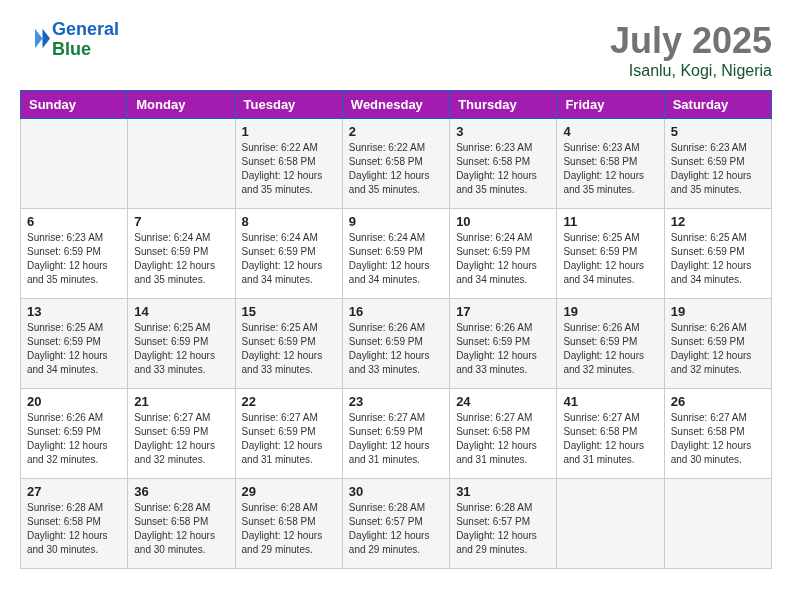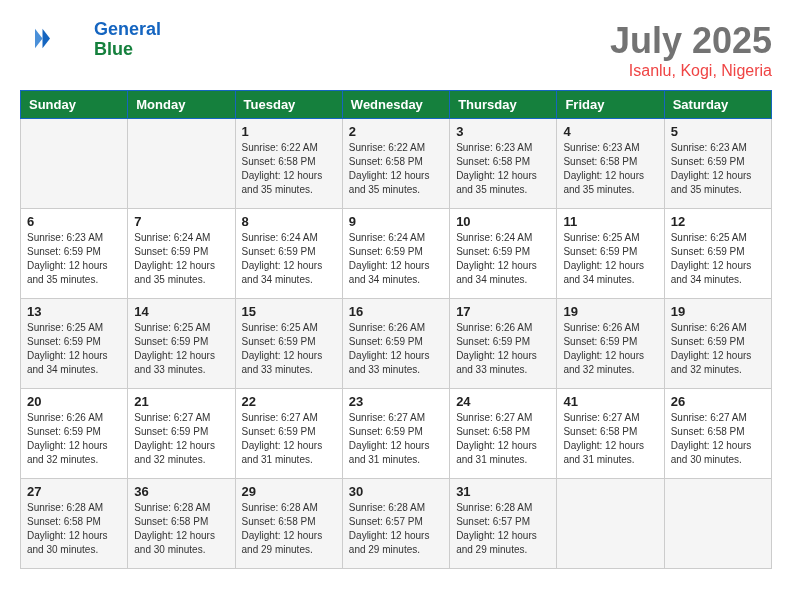--- a/index.html
+++ b/index.html
@@ -12,21 +12,20 @@
     }
     .header-section {
       display: flex;
       justify-content: space-between;
       align-items: flex-start;
       margin-bottom: 10px;
     }
     .logo {
       display: flex;
       align-items: center;
-      gap: 42px;
     }
     .logo-text {
       font-size: 18px;
       font-weight: bold;
       color: #333;
       line-height: 1.1;
     }
     .logo-text span {
       color: #1565c0;
     }
@@ -38,28 +37,28 @@
     .title-section {
       text-align: right;
     }
     .month-year {
       font-size: 36px;
       font-weight: bold;
       color: #737373;
     }
     .location {
       font-size: 16px;
-      color: #ef4444;
+      color: #14532d;
     }
     table {
       width: 100%;
       border-collapse: collapse;
     }
     thead tr th {
-      background-color: #15803d;
+      background-color: #a21caf;
       color: white;
       text-align: left;
       padding: 6px 8px;
       font-size: 13px;
       font-weight: bold;
       border: 1px solid #1565c0;
     }
     tbody tr td {
       border: 1px solid #ccc;
       vertical-align: top;

